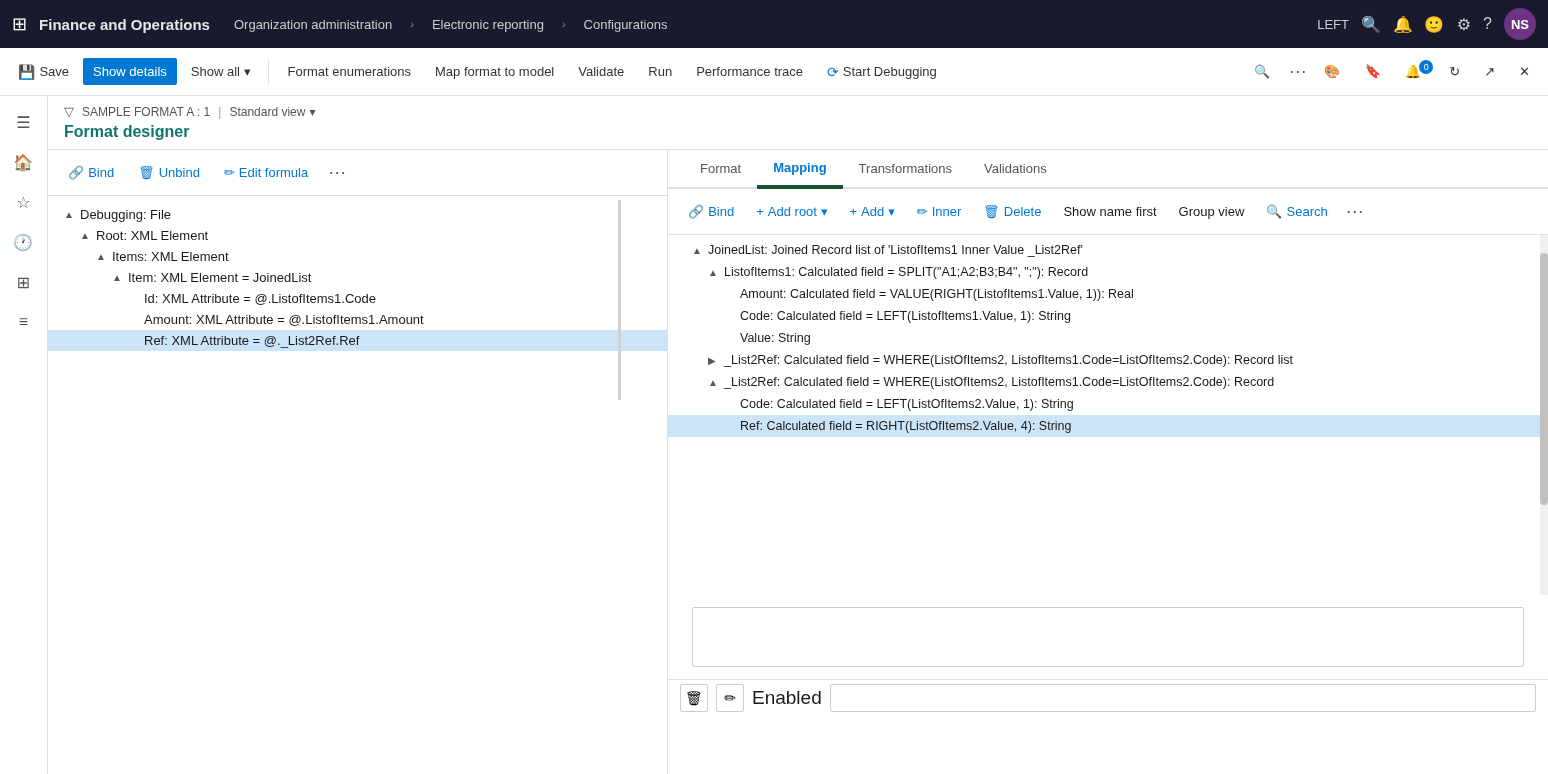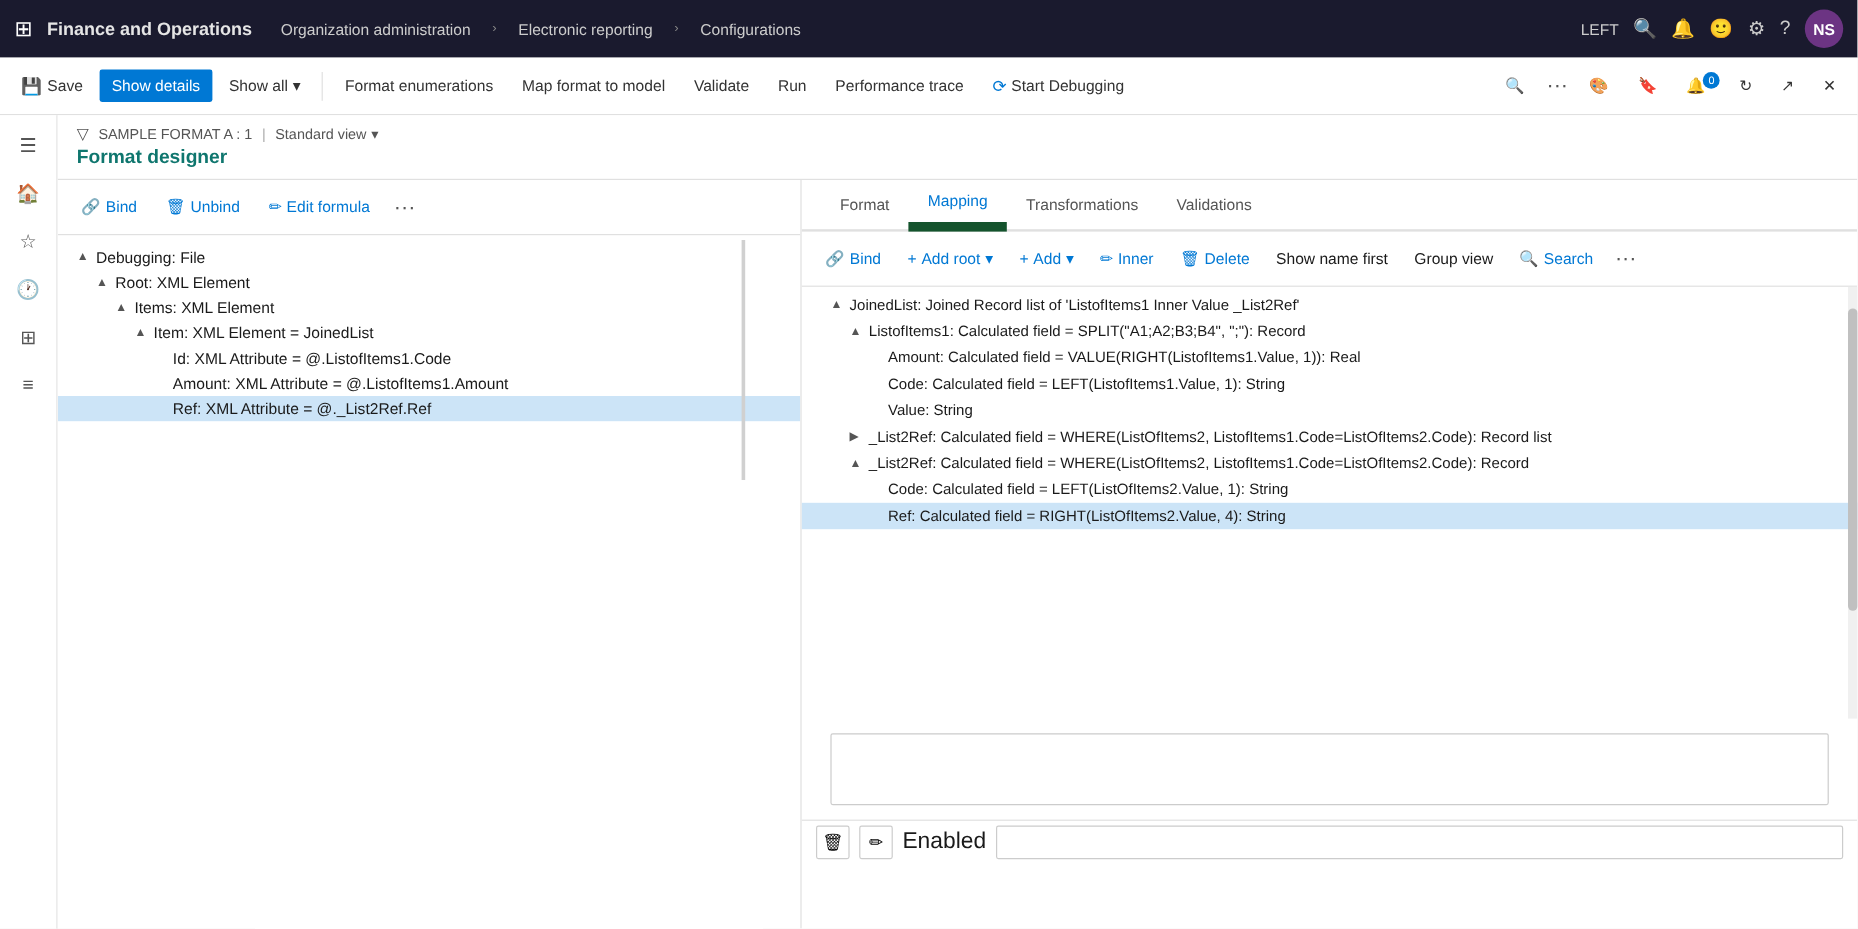--- a/index.html
+++ b/index.html
@@ -65,21 +65,21 @@
     .tree-indent-2 { padding-left: 32px; }
     .tree-indent-3 { padding-left: 48px; }
     .tree-indent-4 { padding-left: 64px; }
     .tree-indent-5 { padding-left: 80px; }
     .tree-arrow { font-size: 10px; color: #555; margin-right: 4px; width: 12px; display: inline-block; }
 
     
     .right-panel { flex: 1; display: flex; flex-direction: column; overflow: hidden; }
     .tabs-row { display: flex; align-items: center; border-bottom: 2px solid #e0e0e0; padding: 0 16px; gap: 0; }
     .tab { padding: 10px 16px; font-size: 13px; color: #555; cursor: pointer; border-bottom: 2px solid transparent; margin-bottom: -2px; }
-    .tab.active { color: #0078d4; border-bottom: 8px solid #14532d; font-weight: 400; }
+    .tab.active { color: #0078d4; border-bottom: 4px solid #14532d; font-weight: 700; }
     .mapping-toolbar { display: flex; align-items: center; gap: 6px; padding: 8px 12px; border-bottom: 1px solid #e0e0e0; }
     .mapping-btn { display: flex; align-items: center; gap: 4px; padding: 4px 8px; border: none; background: none; cursor: pointer; font-size: 13px; color: #0078d4; border-radius: 2px; }
     .mapping-btn.text-only { color: #1a1a1a; }
     .mapping-tree { flex: 1; overflow-y: auto; padding: 4px 0; }
     .mapping-item { display: flex; align-items: center; padding: 4px 8px; font-size: 12.5px; color: #1a1a1a; cursor: pointer; }
     .mapping-item.selected { background: #cce4f7; }
     .m-indent-1 { padding-left: 24px; }
     .m-indent-2 { padding-left: 40px; }
     .m-indent-3 { padding-left: 56px; }
     .m-arrow { font-size: 10px; color: #555; margin-right: 4px; width: 12px; display: inline-block; }

